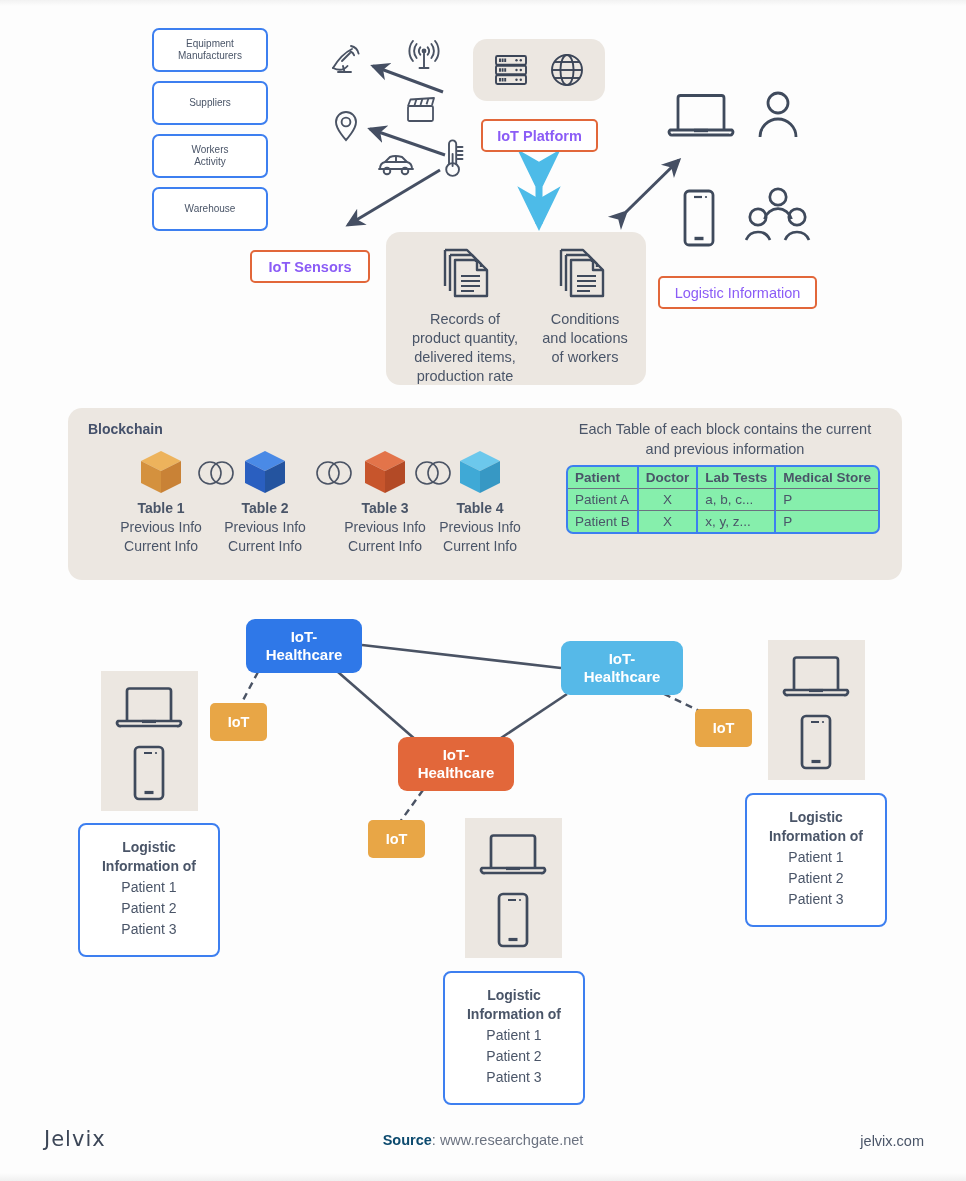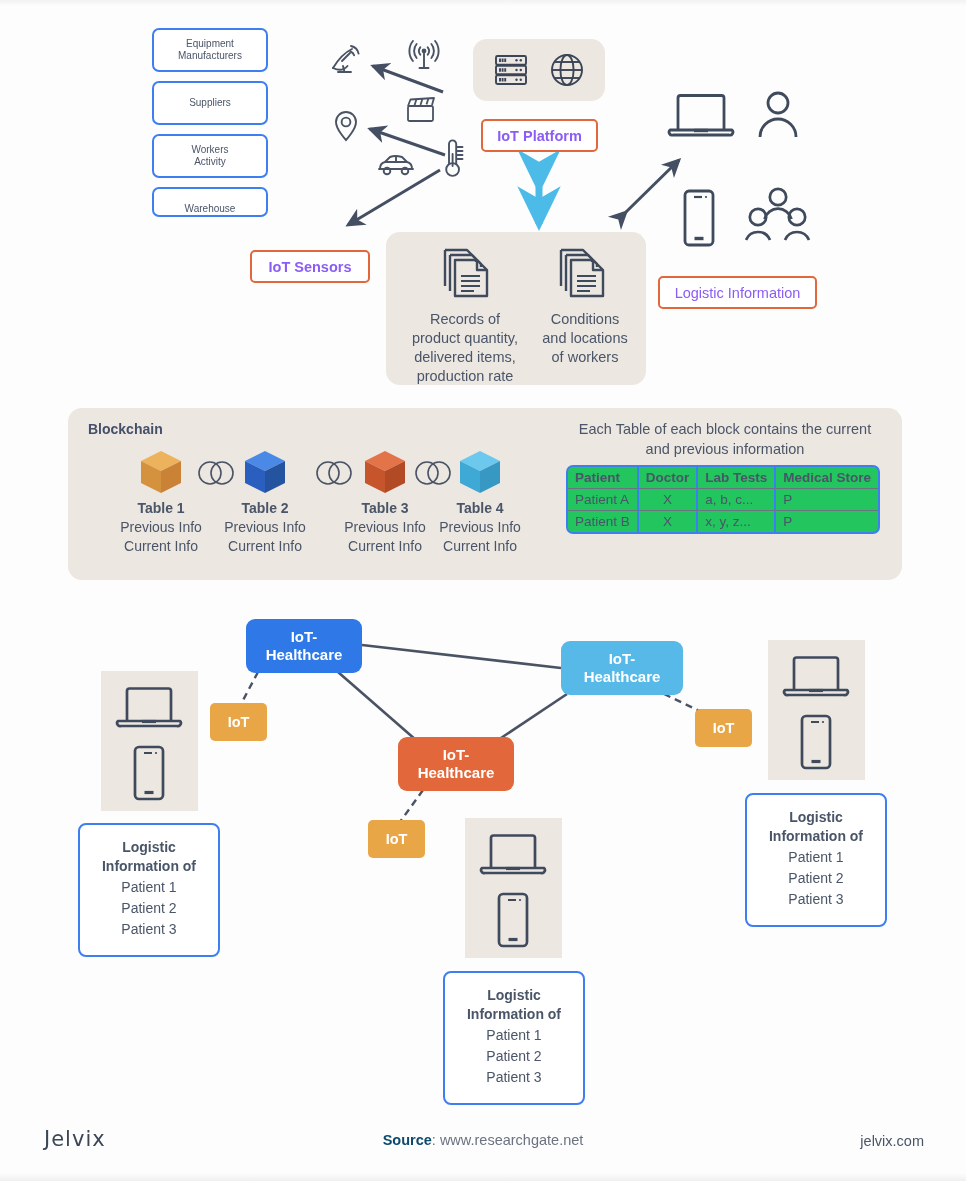--- a/index.html
+++ b/index.html
@@ -95,21 +95,21 @@
   }
   .bc-node-cap b { font-weight: bold; }
 
   
   table.ptable {
     position: absolute;
     border-collapse: separate;
     border-spacing: 0;
     font-size: 13.5px;
     color: #4a5568;
-    background: #22c55e;
+    background: #86efac;
     border: 2px solid #3d7ff0;
     border-radius: 7px;
     overflow: hidden;
   }
   table.ptable td, table.ptable th {
     padding: 3px 7px;
     text-align: left;
     font-weight: normal;
     border-right: 2px solid #3d7ff0;
     border-bottom: 1.5px solid #6b7280;
@@ -208,21 +208,21 @@
     <span style="white-space:pre-line">Equipment
 Manufacturers</span>
   </div>
   <div class="bluebox" style="left:152px; top:81px; width:116px; height:44px;">
     <span style="white-space:pre-line">Suppliers</span>
   </div>
   <div class="bluebox" style="left:152px; top:134px; width:116px; height:44px;">
     <span style="white-space:pre-line">Workers
 Activity</span>
   </div>
-  <div class="bluebox" style="left:152px; top:187px; width:116px; height:30px;align-items:flex-end;">
+  <div class="bluebox" style="left:152px; top:187px; width:116px; height:44px;">
     <span style="white-space:pre-line">Warehouse</span>
   </div>
 
   <svg class="ic" style="left:329px; top:42px;" width="34" height="34" viewBox="0 0 34 34">
     <g fill="none" stroke="#4a5364" stroke-width="1.9" stroke-linecap="round" stroke-linejoin="round">
       <path d="M4 26 q8.5 -14 19 -19"></path>
       <path d="M4 26 q9 4.5 14.5 -2"></path>
       <path d="M13 19 l8 -8"></path>
       <path d="M9 30 h13"></path>
       <path d="M14 24 l1.5 6"></path>

